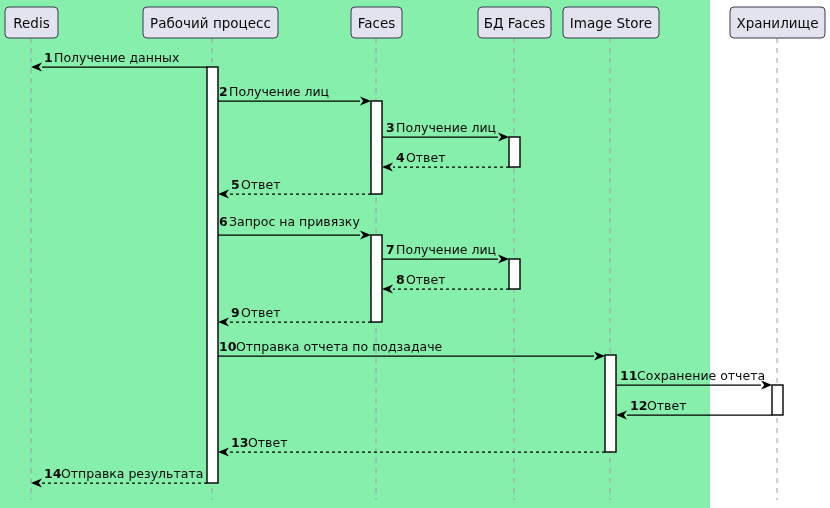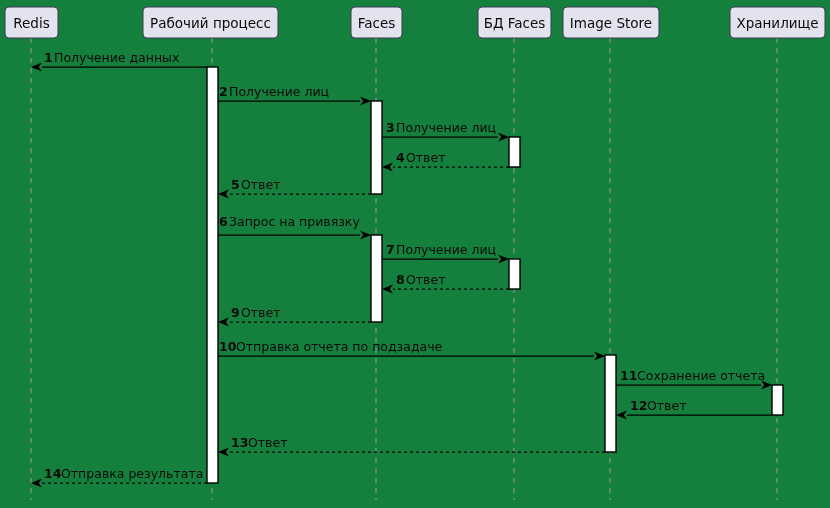--- a/index.html
+++ b/index.html
@@ -8,23 +8,23 @@
     background: #ffffff;
   }
   body {
     width: 830px;
     height: 508px;
     font-family: "DejaVu Sans", "Liberation Sans", sans-serif;
     overflow: hidden;
   }
   #diagram-root {
     position: relative;
-    width: 830px;
+    width: 710px;
     height: 508px;
-    background: #15803d;
+    background: #86efac;
   }
   svg.seq {
     display: block;
     width: 830px;
     height: 508px;
   }
   .participant-box {
     stroke: #3a3a50;
     stroke-width: 1;
   }

